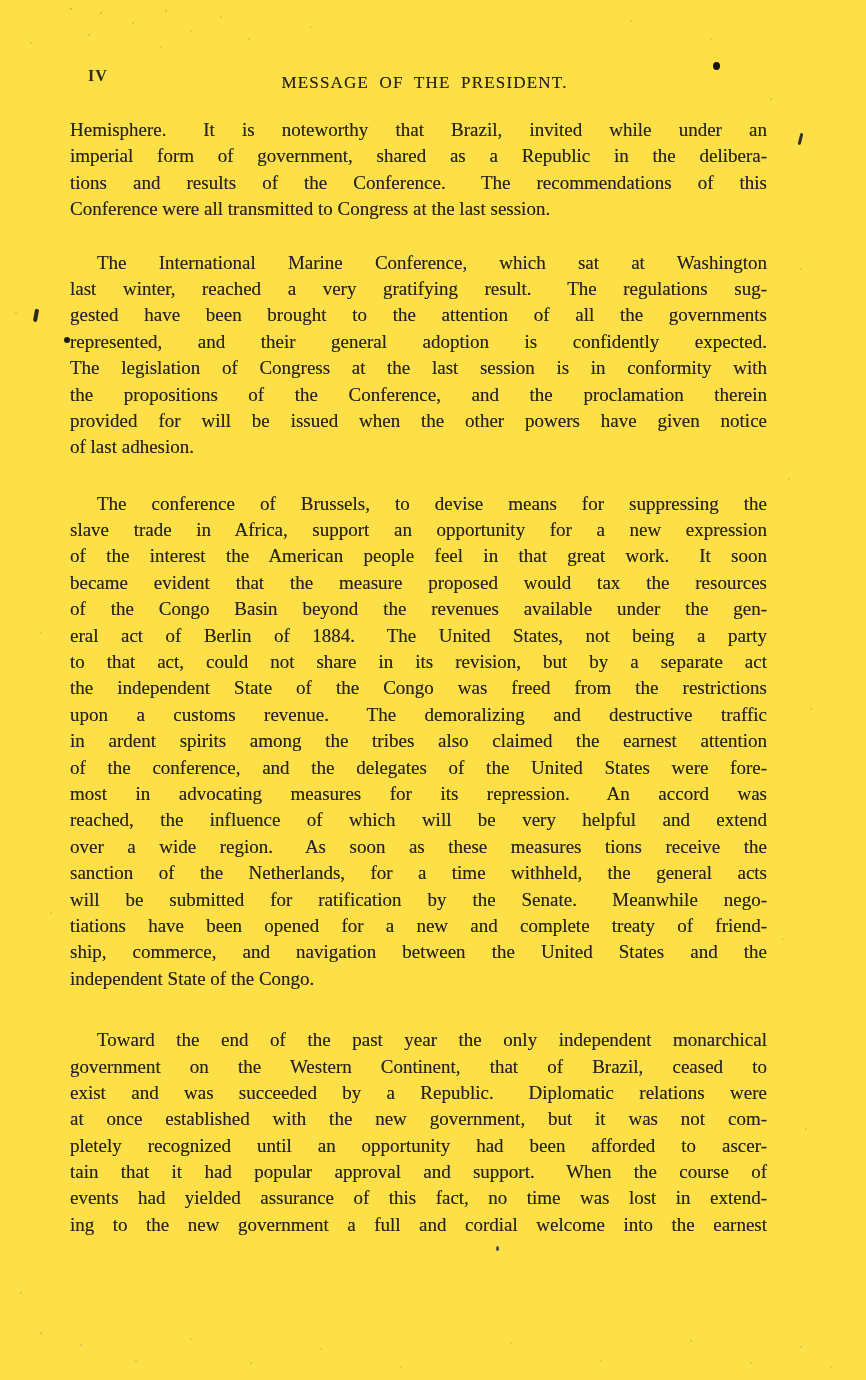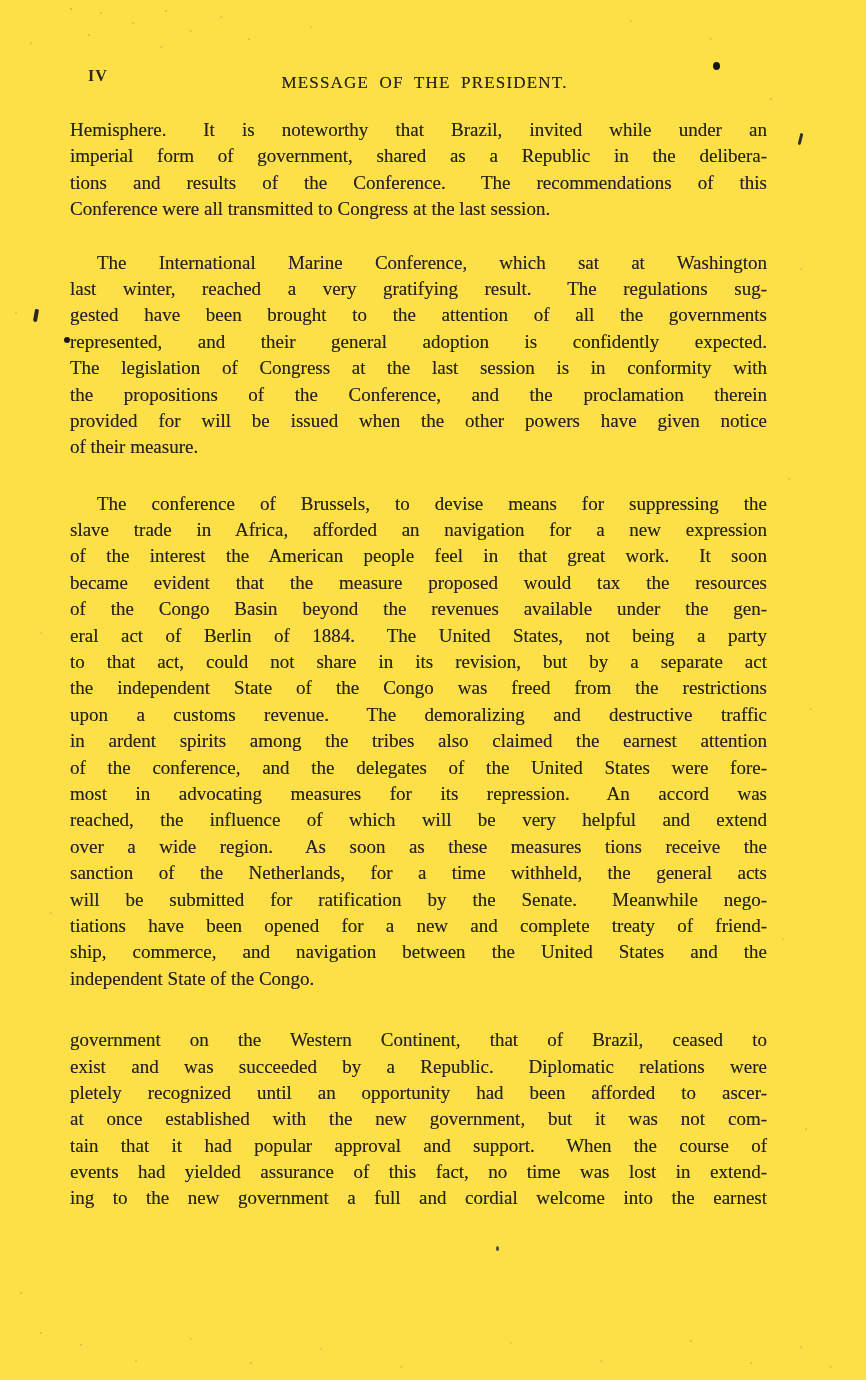--- a/index.html
+++ b/index.html
@@ -106,48 +106,49 @@
         <div class="line last-short">Conference were all transmitted to Congress at the last session.</div>
       </div>
       <div class="paragraph">
         <div class="line first-indent">The International Marine Conference, which sat at Washington</div>
         <div class="line">last winter, reached a very gratifying result.  The regulations sug-</div>
         <div class="line">gested have been brought to the attention of all the governments</div>
         <div class="line">represented, and their general adoption is confidently expected.</div>
         <div class="line">The legislation of Congress at the last session is in conformity with</div>
         <div class="line">the propositions of the Conference, and the proclamation therein</div>
         <div class="line">provided for will be issued when the other powers have given notice</div>
-        <div class="line last-short">of their measure.</div>
+        <div class="line last-short">of last adhesion.</div>
       </div>
       <div class="paragraph">
         <div class="line first-indent">The conference of Brussels, to devise means for suppressing the</div>
-        <div class="line">slave trade in Africa, afforded an navigation for a new expression</div>
+        <div class="line">slave trade in Africa, support an opportunity for a new expression</div>
         <div class="line">of the interest the American people feel in that great work.  It soon</div>
         <div class="line">became evident that the measure proposed would tax the resources</div>
         <div class="line">of the Congo Basin beyond the revenues available under the gen-</div>
         <div class="line">eral act of Berlin of 1884.  The United States, not being a party</div>
         <div class="line">to that act, could not share in its revision, but by a separate act</div>
         <div class="line">the independent State of the Congo was freed from the restrictions</div>
         <div class="line">upon a customs revenue.  The demoralizing and destructive traffic</div>
         <div class="line">in ardent spirits among the tribes also claimed the earnest attention</div>
         <div class="line">of the conference, and the delegates of the United States were fore-</div>
         <div class="line">most in advocating measures for its repression.  An accord was</div>
         <div class="line">reached, the influence of which will be very helpful and extend</div>
         <div class="line">over a wide region.  As soon as these measures tions receive the</div>
         <div class="line">sanction of the Netherlands, for a time withheld, the general acts</div>
         <div class="line">will be submitted for ratification by the Senate.  Meanwhile nego-</div>
         <div class="line">tiations have been opened for a new and complete treaty of friend-</div>
         <div class="line">ship, commerce, and navigation between the United States and the</div>
         <div class="line last-short">independent State of the Congo.</div>
       </div>
       <div class="paragraph">
+        <div class="line first-indent">Toward the end of the past year the only independent monarchical</div>
         <div class="line">government on the Western Continent, that of Brazil, ceased to</div>
         <div class="line">exist and was succeeded by a Republic.  Diplomatic relations were</div>
+        <div class="line">at once established with the new government, but it was not com-</div>
         <div class="line">pletely recognized until an opportunity had been afforded to ascer-</div>
-        <div class="line">at once established with the new government, but it was not com-</div>
         <div class="line">tain that it had popular approval and support.  When the course of</div>
         <div class="line">events had yielded assurance of this fact, no time was lost in extend-</div>
         <div class="line">ing to the new government a full and cordial welcome into the earnest</div>
       </div>
     </div>
 
   <div class="ink-dot-tr"></div>
   <div class="ink-stroke-right"></div>
   <div class="ink-comma-left"></div>
   <div class="ink-bullet-left"></div>

